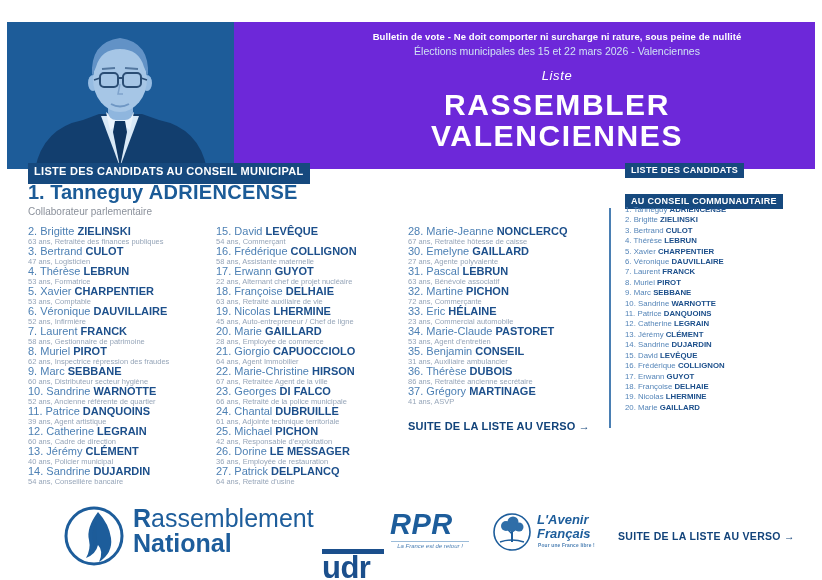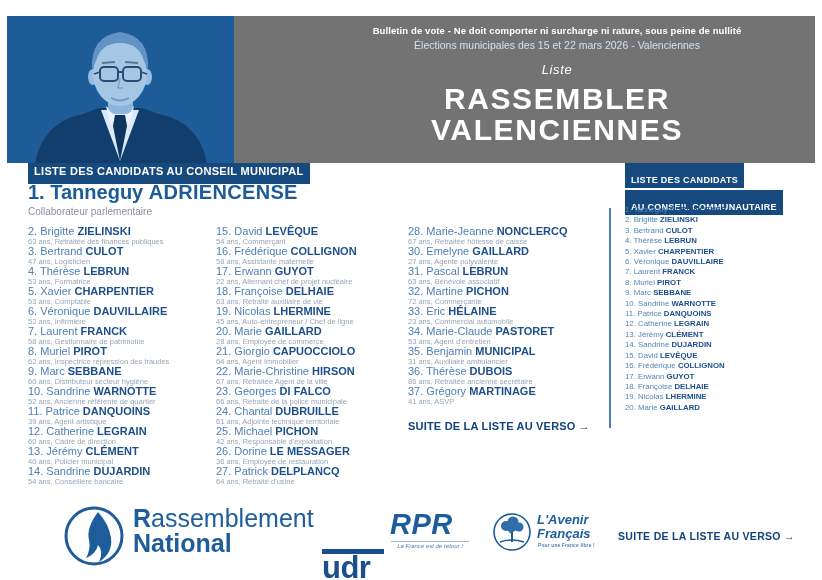--- a/index.html
+++ b/index.html
@@ -1,20 +1,20 @@
 <!DOCTYPE html>
 <html><head>
 <meta charset="utf-8">
 <style>
   * { margin:0; padding:0; box-sizing:border-box; }
   body { font-family:"Liberation Sans", sans-serif; background:#fff; }
   .page { position:relative; width:822px; height:580px; background:#ffffff; overflow:hidden; }
 
   
-  .banner { position:absolute; left:7px; top:16px; width:808px; height:147px; background:#737373; }
+  .banner { position:absolute; left:7px; top:22px; width:808px; height:147px; background:#6d28d9; }
   .photo { position:absolute; left:0; top:0; width:227px; height:147px; }
   .banner-copy { position:absolute; left:300px; right:8px; top:9px; text-align:center; color:#fff; }
   .notice { font-size:9.5px; font-weight:700; letter-spacing:.1px; }
   .election { font-size:10.5px; color:#cfe2f4; margin-top:3px; }
   .liste { font-size:13px; font-style:italic; margin-top:11px; letter-spacing:.6px; }
   .big-title { font-size:30px; font-weight:800; line-height:31px; letter-spacing:1.6px; margin-top:6px; }
 
   
   .muni-badge { position:absolute; left:28px; top:163px; background:#16497e; color:#fff;
     font-size:11px; font-weight:700; padding:2px 6px 7px; letter-spacing:.3px; }
@@ -27,21 +27,21 @@
   .entry { height:20px; }
   .c-name { font-size:11px; line-height:11px; color:#4d80b4; white-space:nowrap; }
   .c-name .c-last { font-weight:700; color:#1c4f8b; }
   .c-detail { font-size:7.5px; line-height:8px; color:#97a6b9; margin-top:1px; white-space:nowrap; }
   .verso-left { margin-top:14px; font-size:11px; font-weight:800; color:#12437a; letter-spacing:.2px; }
 
   
   .side-divider { position:absolute; left:609px; top:208px; width:2px; height:220px; background:#4a7fb3; }
   .side-badges { position:absolute; left:625px; top:163px; }
   .side-badge { display:table; background:#16497e; color:#fff; font-size:9px; font-weight:700;
-    padding:12px 6px 3px; margin-bottom:2px; letter-spacing:.3px; }
+    padding:2px 6px 3px; margin-bottom:16px; letter-spacing:.3px; }
   .side-list { position:absolute; left:625px; top:205px; }
   .side-item { font-size:7.8px; line-height:10.4px; color:#5585b8; white-space:nowrap; }
   .side-item .side-last { font-weight:700; color:#1c4f8b; }
 
   
   .rn-logo { position:absolute; left:58px; top:500px; }
   .rn-text { position:absolute; left:133px; top:506px; color:#1d5d9b; line-height:25px; font-size:25px; }
   .rn-text .rn-r { font-weight:800; }
   .rn-line2 { font-weight:800; }
   .udr { position:absolute; left:322px; top:512px; font-size:31px; font-weight:800;
@@ -246,21 +246,21 @@
       </div>
       <div class="entry">
         <div class="c-name"><span>33. Eric </span><span class="c-last">HÉLAINE</span></div>
         <div class="c-detail">23 ans, Commercial automobile</div>
       </div>
       <div class="entry">
         <div class="c-name"><span>34. Marie-Claude </span><span class="c-last">PASTORET</span></div>
         <div class="c-detail">53 ans, Agent d'entretien</div>
       </div>
       <div class="entry">
-        <div class="c-name"><span>35. Benjamin </span><span class="c-last">MUNICIPAL</span></div>
+        <div class="c-name"><span>35. Benjamin </span><span class="c-last">CONSEIL</span></div>
         <div class="c-detail">31 ans, Auxiliaire ambulancier</div>
       </div>
       <div class="entry">
         <div class="c-name"><span>36. Thérèse </span><span class="c-last">DUBOIS</span></div>
         <div class="c-detail">86 ans, Retraitée ancienne secrétaire</div>
       </div>
       <div class="entry">
         <div class="c-name"><span>37. Grégory </span><span class="c-last">MARTINAGE</span></div>
         <div class="c-detail">41 ans, ASVP</div>
       </div>

